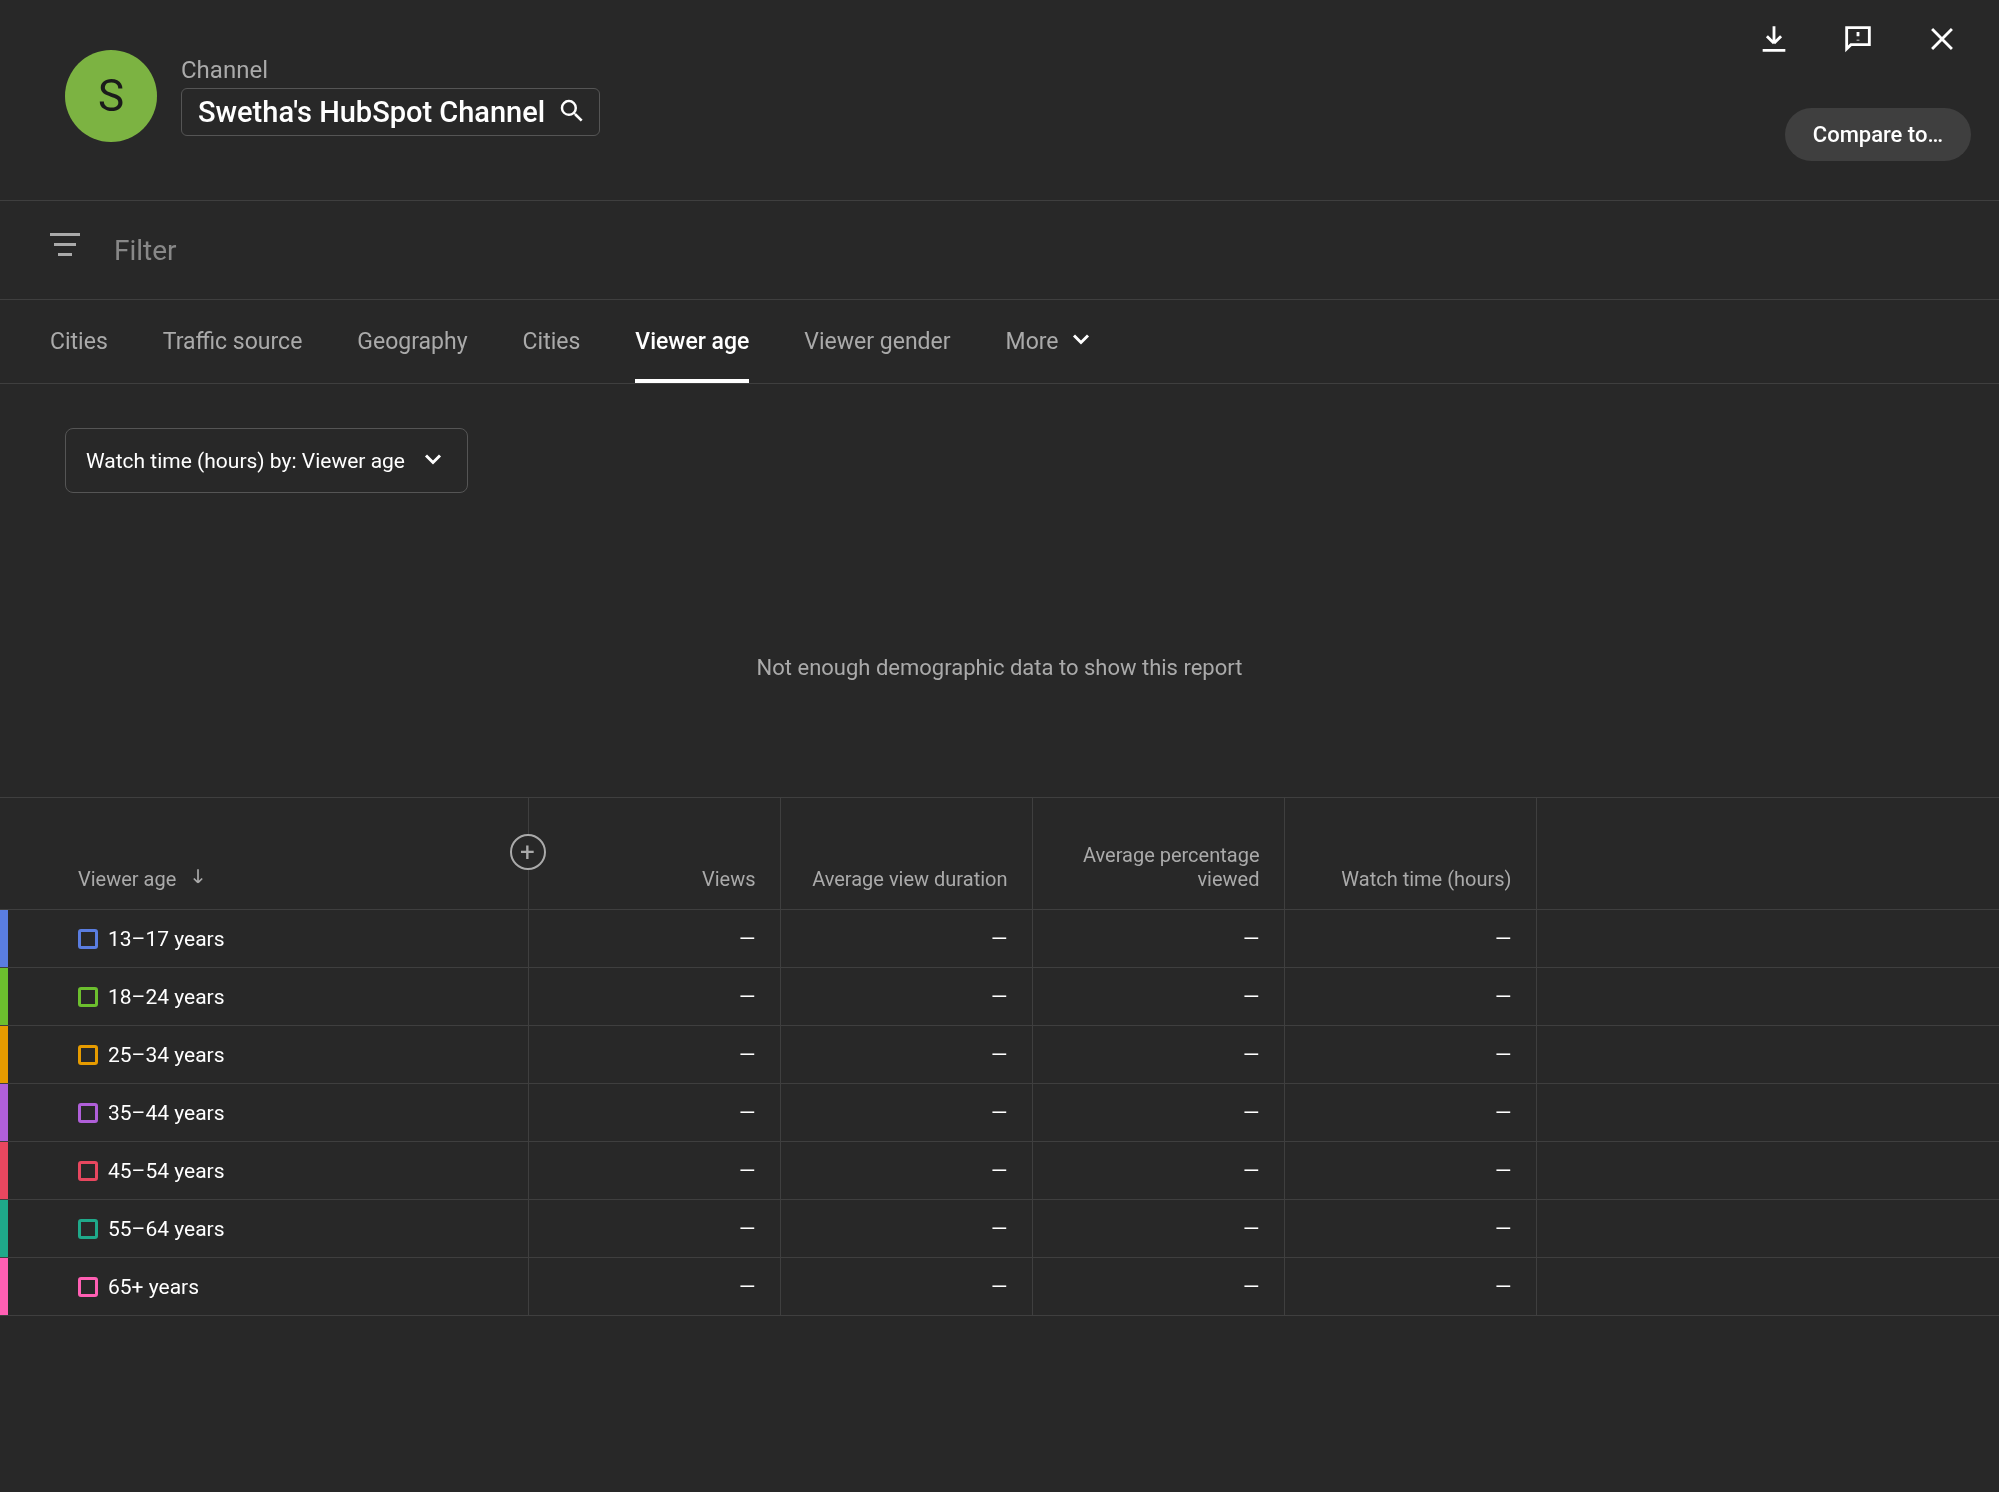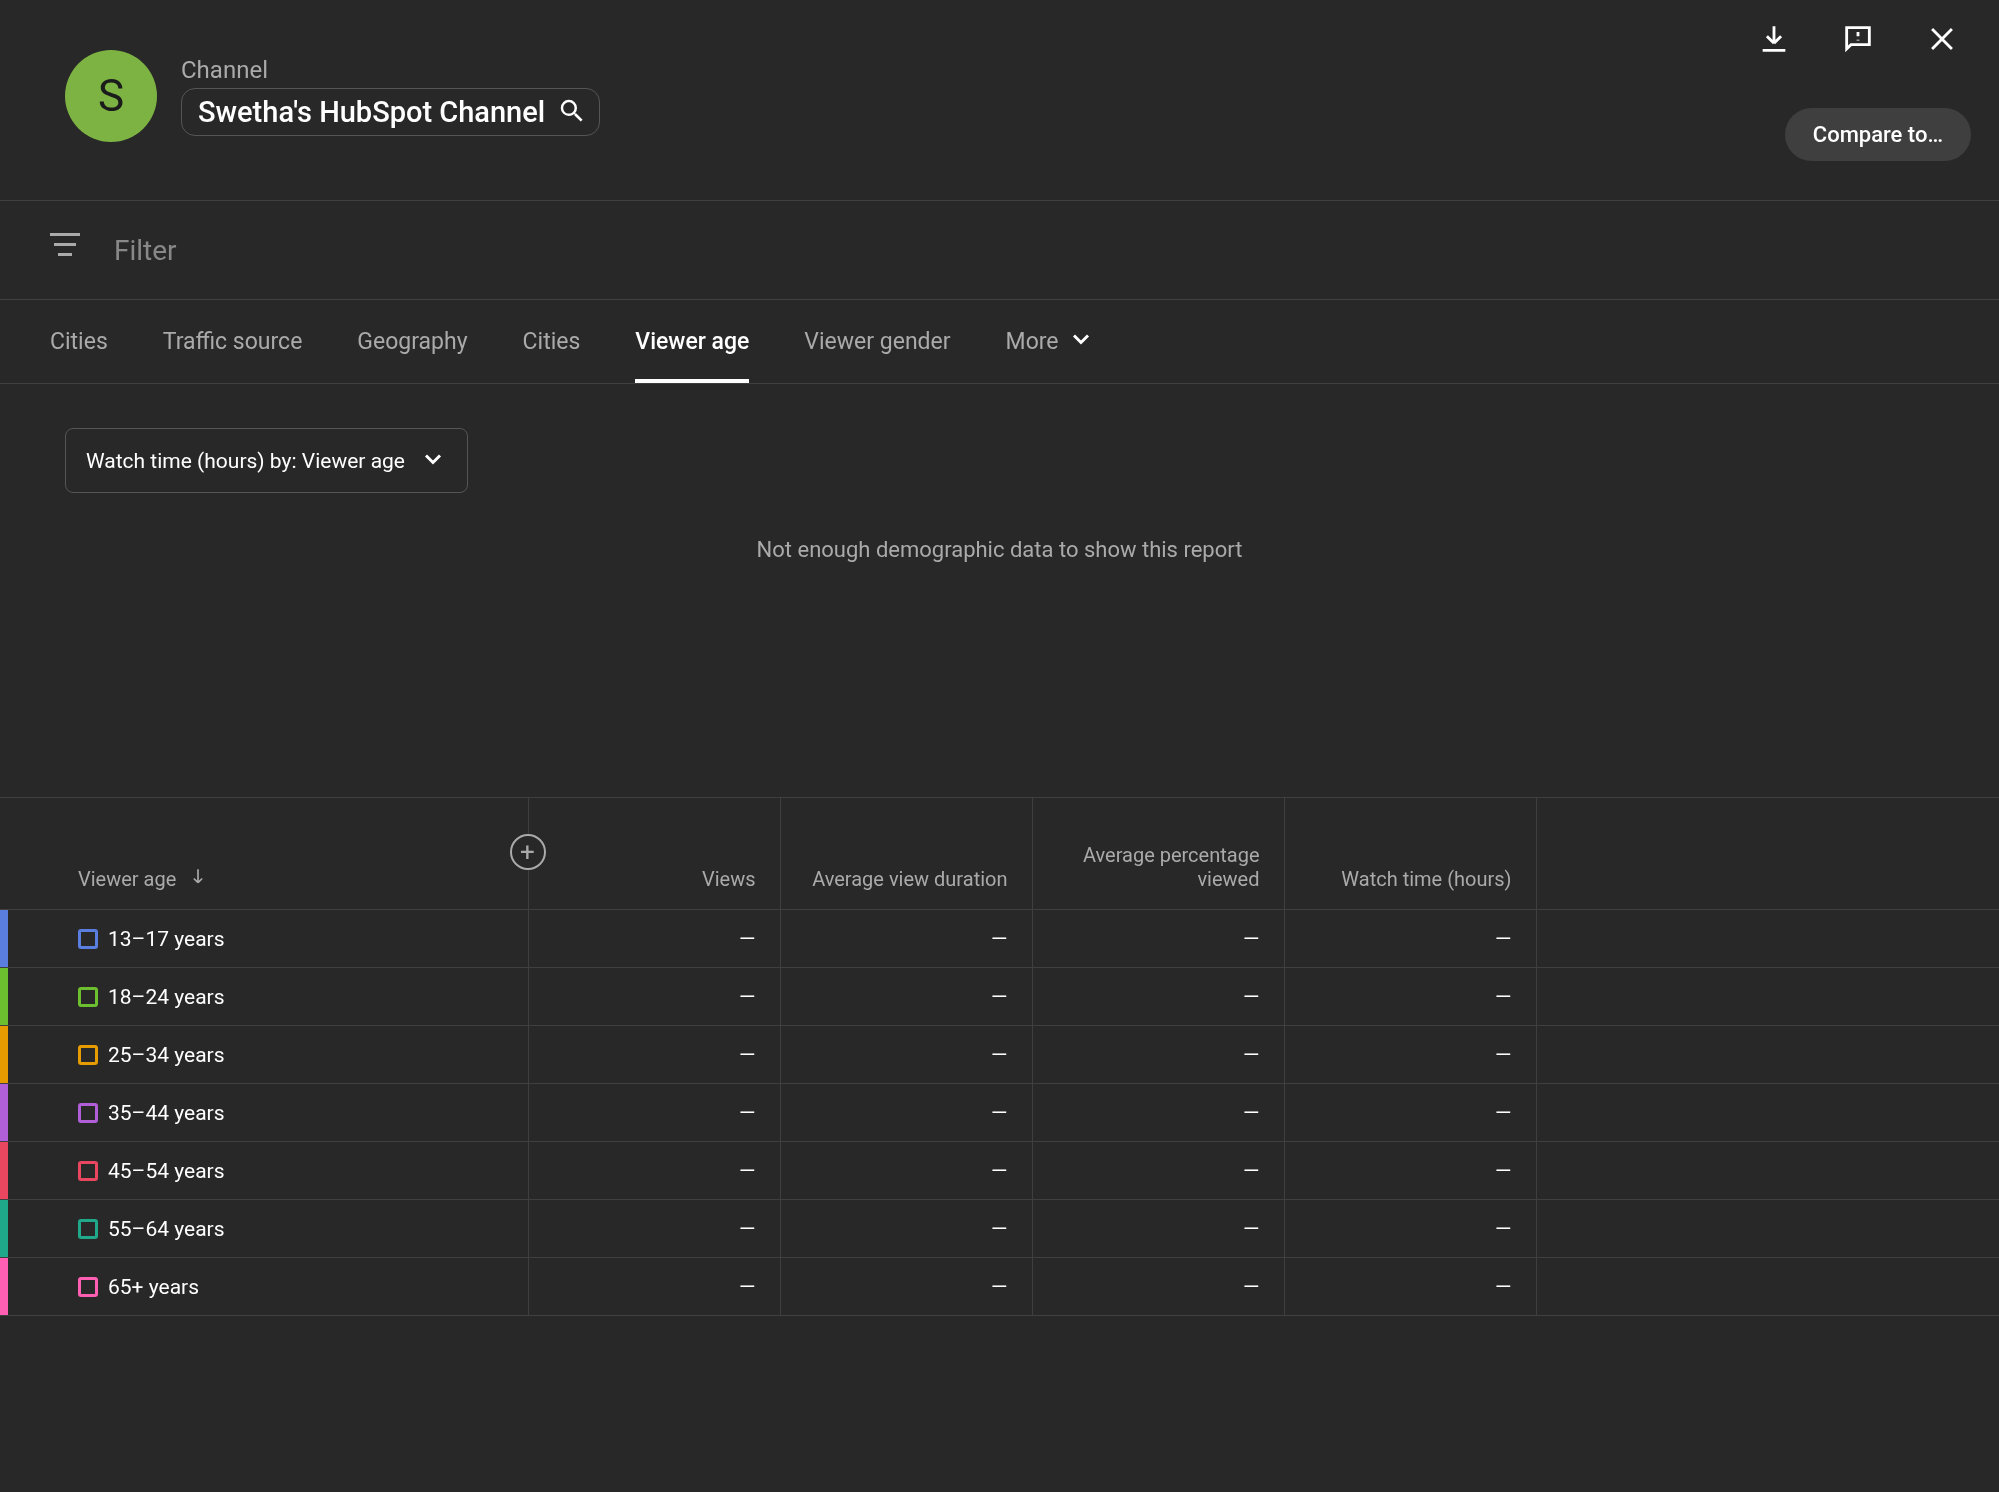--- a/index.html
+++ b/index.html
@@ -43,21 +43,21 @@
   }
   .channel-label {
     color: #aaa;
     font-size: 24px;
     margin-bottom: 4px;
   }
   .channel-name-box {
     display: flex;
     align-items: center;
     border: 1px solid #555;
-    border-radius: 14px;
+    border-radius: 6px;
     padding: 6px 12px 6px 16px;
     gap: 12px;
   }
   .channel-name {
     color: #fff;
     font-size: 29px;
     font-weight: 500;
   }
   .search-icon svg {
     width: 30px;
@@ -197,21 +197,21 @@
     gap: 14px;
     cursor: pointer;
   }
   .metric-select-text {
     color: #fff;
     font-size: 21px;
   }
   .chart-area {
     height: 260px;
     display: flex;
-    align-items: flex-start;
+    align-items: center;
     justify-content: center;
   }
   .no-data-msg {
     color: #aaa;
     font-size: 22px;
   }
   .table {
     width: 100%;
     border-collapse: collapse;
   }

